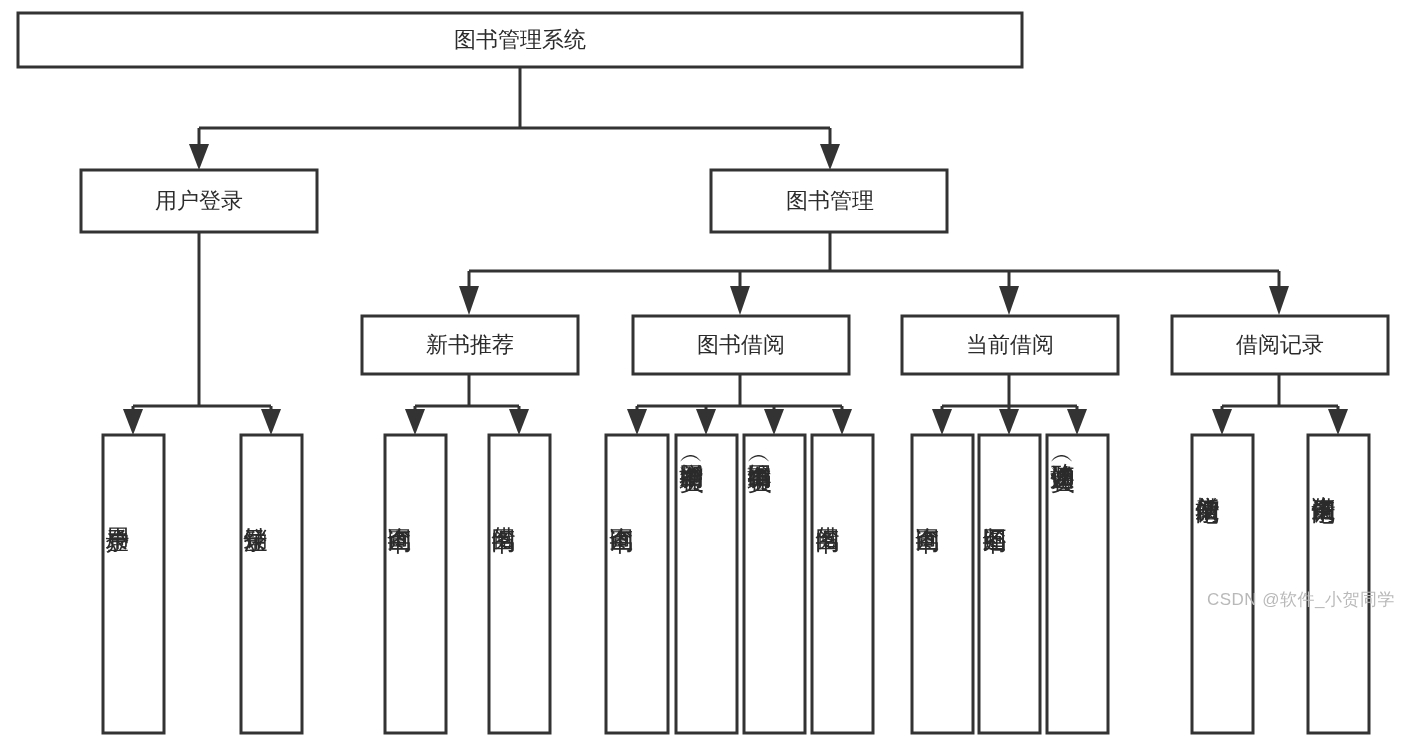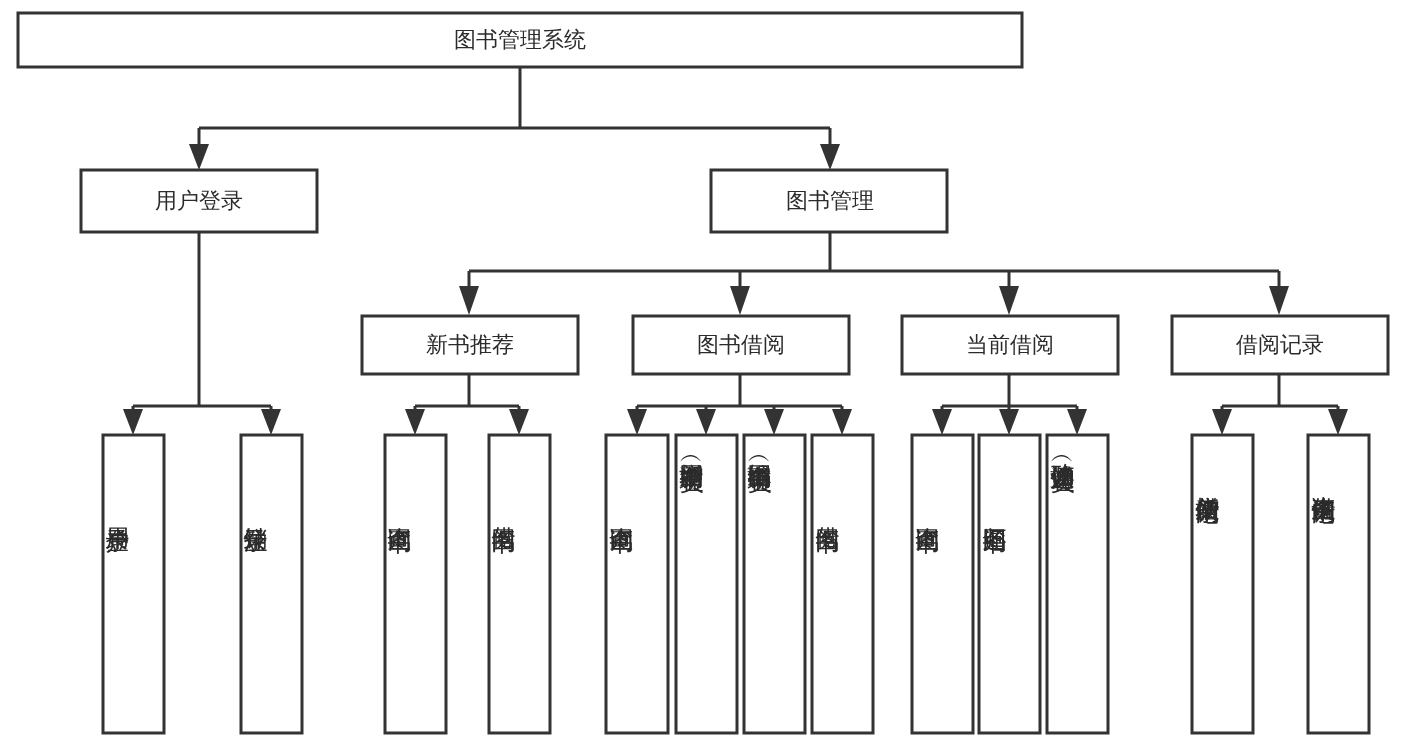--- a/index.html
+++ b/index.html
@@ -214,14 +214,15 @@
   <div class="node-label-v" style="left:747px; top:444px; height:290px;">编辑图书（管理员）</div>
   <div class="node-label-v" style="left:815px; top:508px; height:220px;">借阅图书</div>
 
   <div class="node-label-v" style="left:915px; top:508px; height:220px;">查询图书</div>
   <div class="node-label-v" style="left:982px; top:508px; height:220px;">归还图书</div>
   <div class="node-label-v" style="left:1050px; top:444px; height:290px;">确认归还（管理员）</div>
 
   <div class="node-label-v" style="left:1195px; top:477px; height:255px;">新增借阅记录</div>
   <div class="node-label-v" style="left:1311px; top:477px; height:255px;">查询借阅记录</div>
 
+  <div class="watermark">CSDN @软件_小贺同学</div>
 
 </div>
 
 </body></html>

